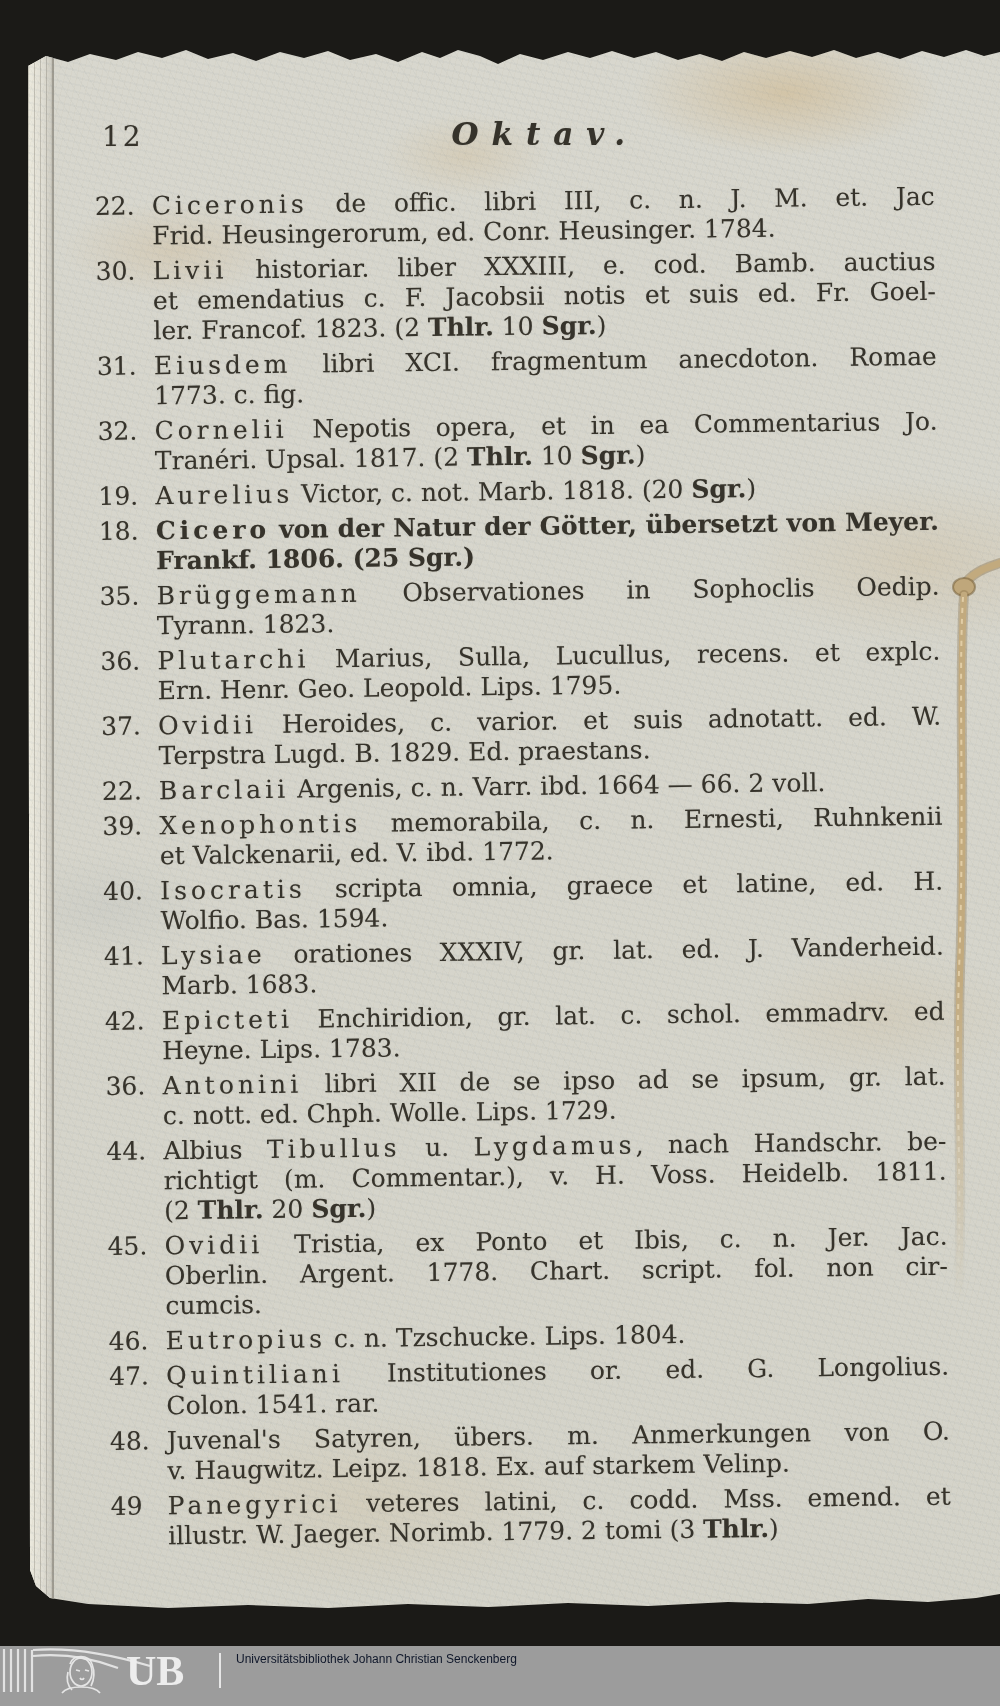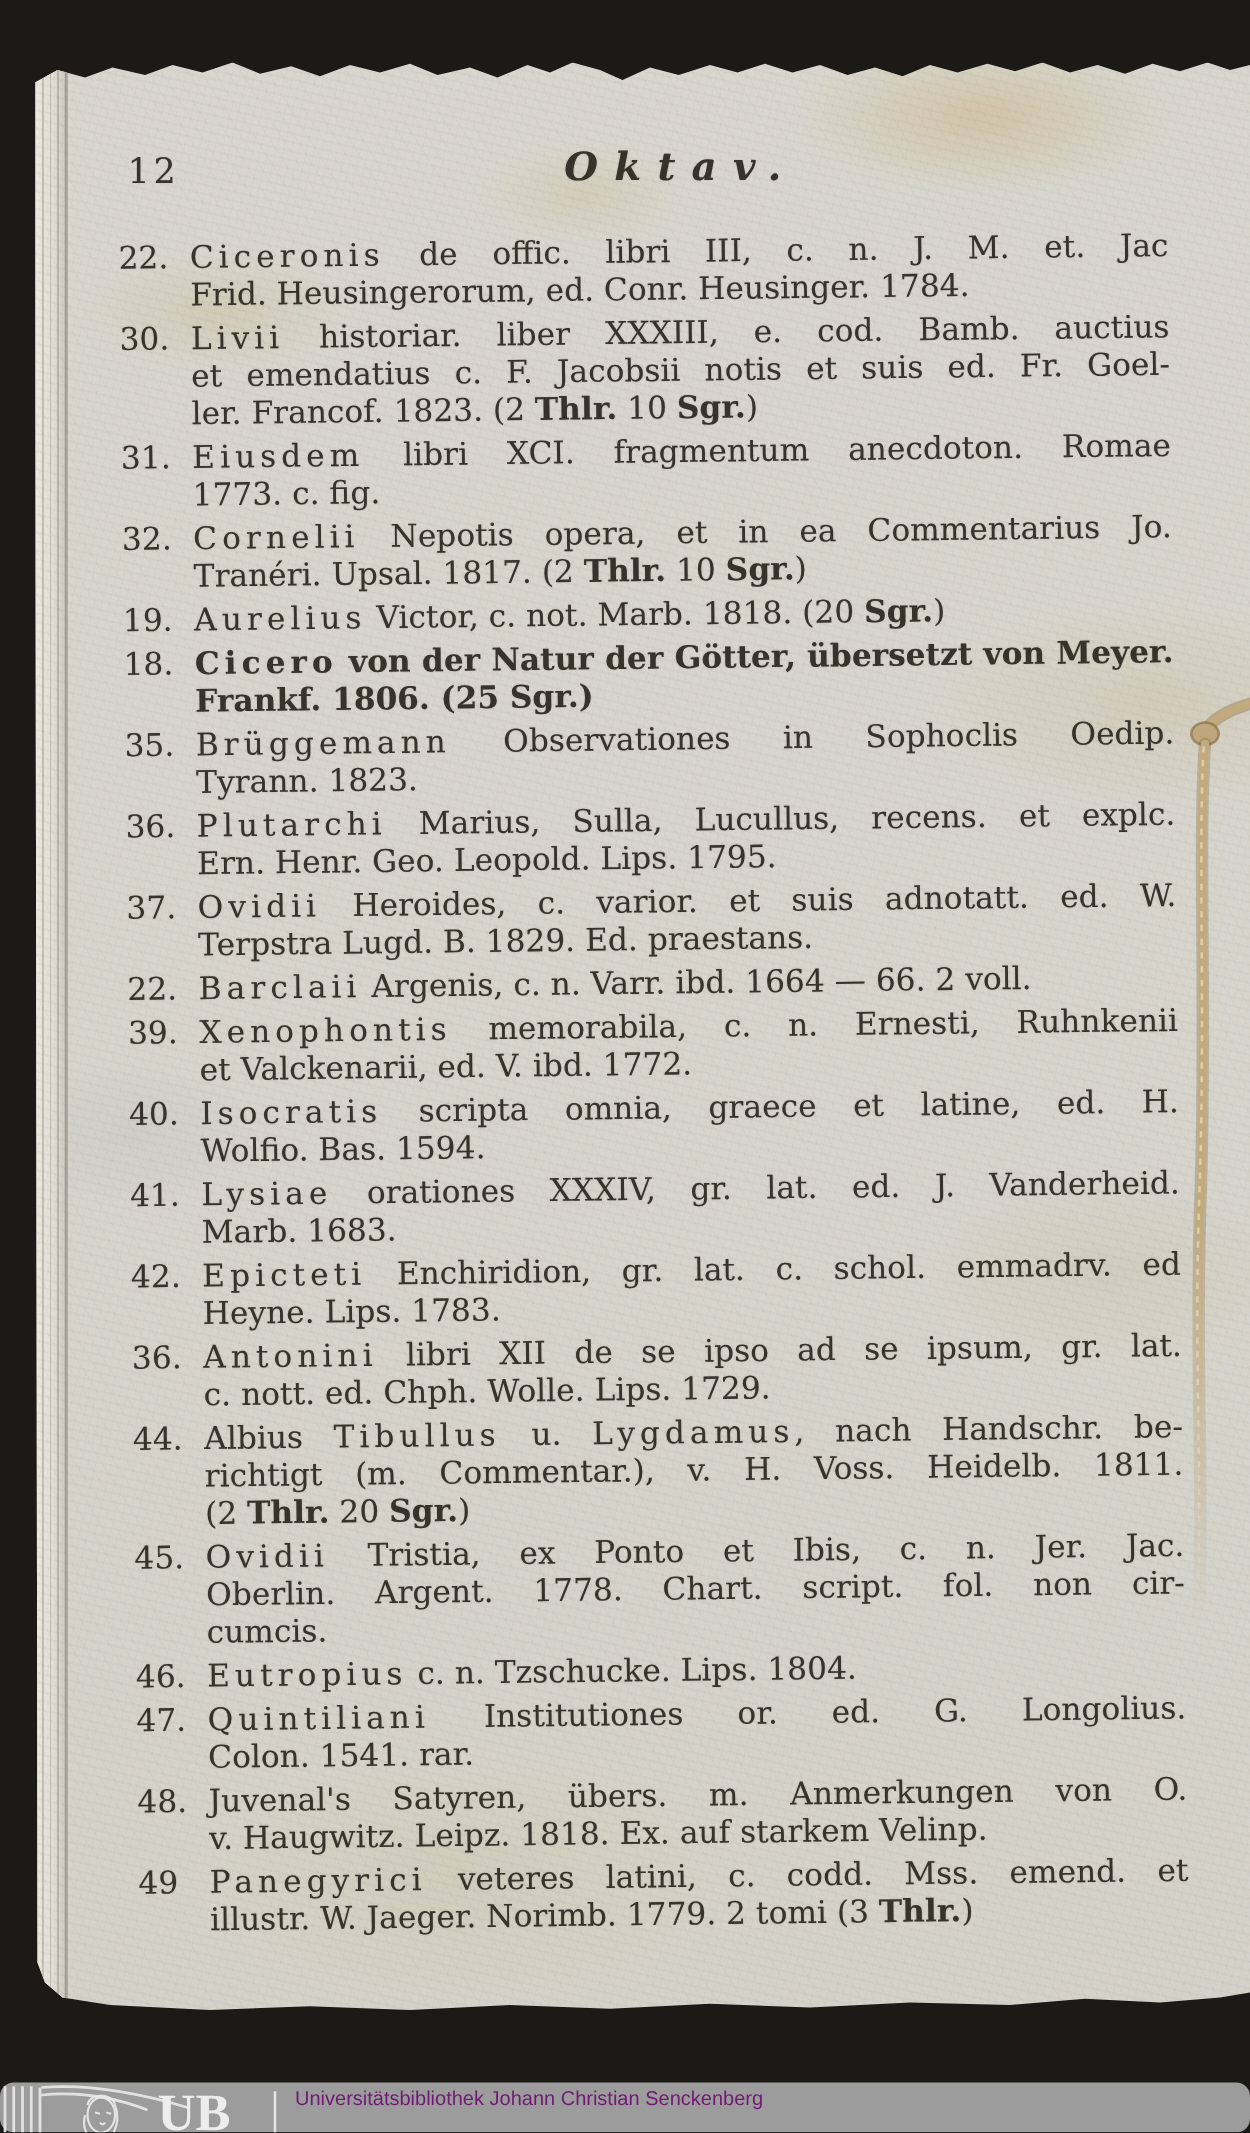--- a/index.html
+++ b/index.html
@@ -46,27 +46,27 @@
   .elines{width:783px;}
   .line{font-size:25px;line-height:30px;text-align:justify;text-align-last:justify;}
   .line.last{text-align-last:left;}
   .sperr{letter-spacing:4px;}
   .frak{font-weight:bold;}
   
   #thread{position:absolute;right:0;top:505px;width:60px;height:780px;
     -webkit-mask-image:linear-gradient(180deg,#000 0%,#000 55%,transparent 96%);
     mask-image:linear-gradient(180deg,#000 0%,#000 55%,transparent 96%);}
   
-  #fbar{position:absolute;left:0;bottom:0;width:1000px;height:40px;background:#9c9c9c;border-radius:11px;}
+  #fbar{position:absolute;left:0;bottom:0;width:1000px;height:60px;background:#9c9c9c;}
   #logo{position:absolute;left:0;top:0;width:222px;height:48px;}
   #ubmono{position:absolute;left:126px;top:2px;font-family:"Liberation Serif",serif;
     font-weight:bold;font-size:42px;line-height:46px;color:#ededed;}
   #lodiv{position:absolute;left:219px;top:7px;width:2px;height:35px;background:#e6e6e6;}
   #ftext{position:absolute;left:236px;top:3px;font-family:"Liberation Sans",sans-serif;
-    font-size:16px;line-height:21px;color:#701a75;}
+    font-size:12px;line-height:21px;color:#0f172a;}
 </style>
 </head>
 <body>
 
 <div id="stage">
 
   <div id="paper">
     <div id="spine"></div>
     <div id="fibers"></div>
 

